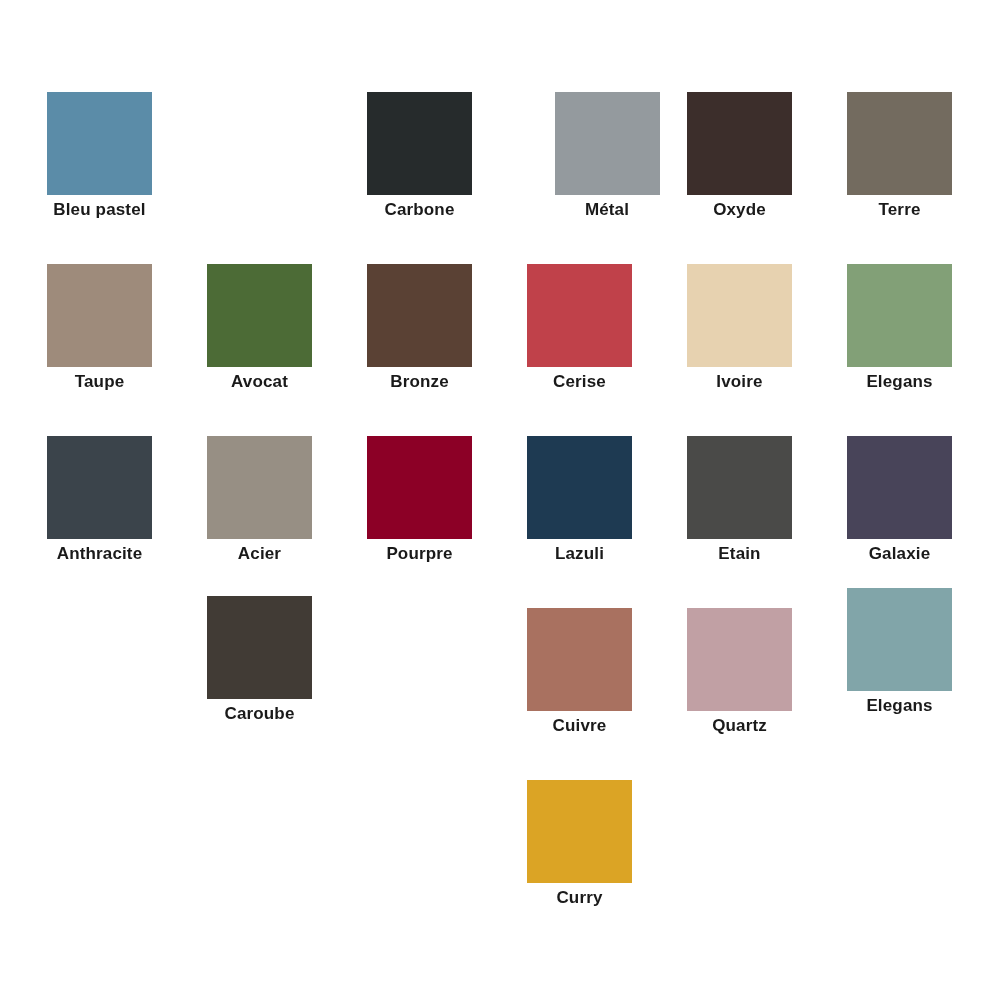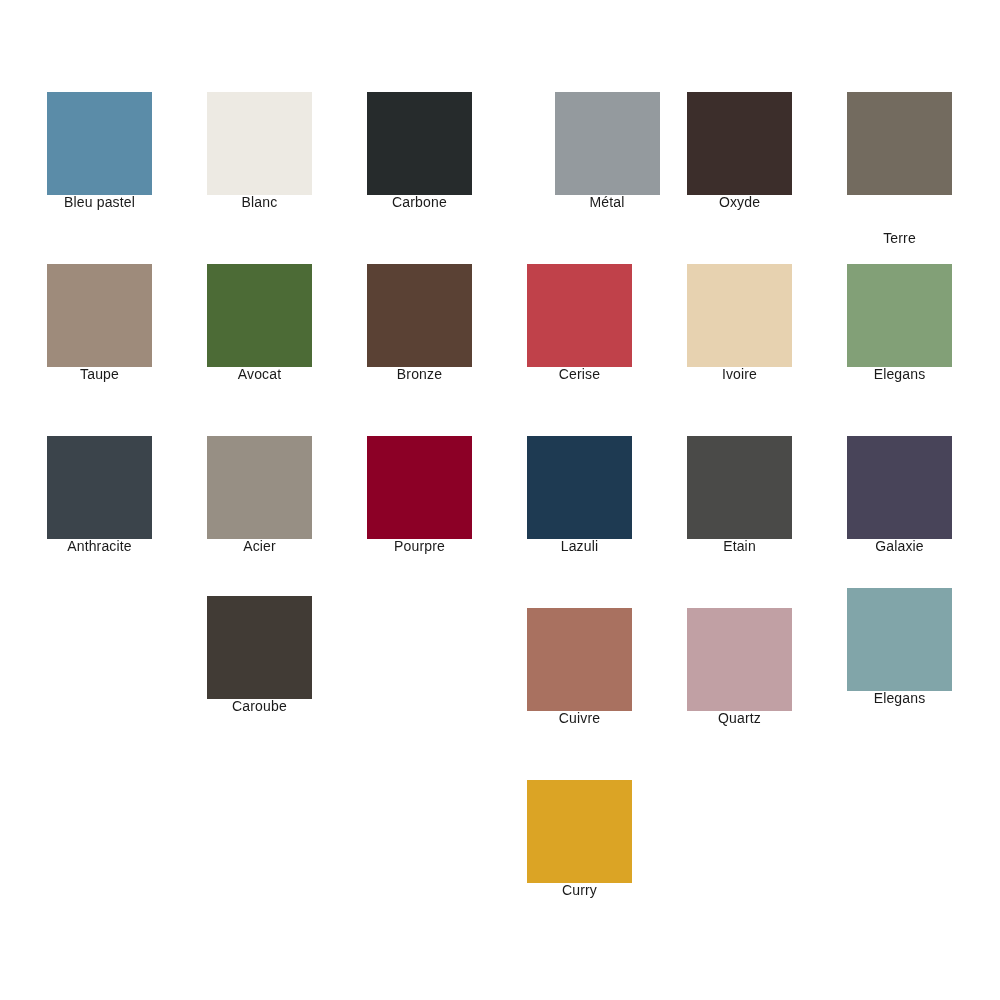--- a/index.html
+++ b/index.html
@@ -33,55 +33,52 @@
     align-items: center;
   }
 
   .swatch-chip {
     width: 105px;
     height: 103px;
     display: block;
   }
 
   .swatch-label {
+    margin-top: 8px;
     font-family: "Liberation Sans", sans-serif;
-    font-size: 14px;
-    font-weight: 400;
+    font-size: 17px;
+    font-weight: 700;
     color: #1a1a1a;
     line-height: 14px;
     text-align: center;
     white-space: nowrap;
     letter-spacing: 0.15px;
   }
 </style>
 </head>
 <body style="background: rgb(255, 255, 255);">
 
 <div id="palette-grid">
     <div class="swatch-cell" style="left: 19.5px; top: 92px;">
       <div class="swatch-chip" title="Bleu pastel" style="background-color: rgb(91, 140, 168);"></div>
       <div class="swatch-label">Bleu pastel</div>
     </div>
-    <div class="swatch-cell" style="left: 179.5px; top: 92px;">
-      <div class="swatch-chip" title="Blanc" style="background-color: rgb(237, 234, 227);"></div>
-      <div class="swatch-label">Blanc</div>
-    </div>
     <div class="swatch-cell" style="left: 339.5px; top: 92px;">
       <div class="swatch-chip" title="Carbone" style="background-color: rgb(38, 43, 44);"></div>
       <div class="swatch-label">Carbone</div>
     </div>
     <div class="swatch-cell" style="left: 527px; top: 92px;">
       <div class="swatch-chip" title="Métal" style="background-color: rgb(148, 154, 158);"></div>
       <div class="swatch-label">Métal</div>
     </div>
     <div class="swatch-cell" style="left: 659.5px; top: 92px;">
       <div class="swatch-chip" title="Oxyde" style="background-color: rgb(60, 46, 43);"></div>
       <div class="swatch-label">Oxyde</div>
     </div>
-    <div class="swatch-cell" style="left: 819.5px; top: 92px; gap: 36px;">
+    <div class="swatch-cell" style="left: 819.5px; top: 92px;">
       <div class="swatch-chip" title="Terre" style="background-color: rgb(115, 107, 95);"></div>
       <div class="swatch-label">Terre</div>
     </div>
     <div class="swatch-cell" style="left: 19.5px; top: 264px;">
       <div class="swatch-chip" title="Taupe" style="background-color: rgb(158, 139, 123);"></div>
       <div class="swatch-label">Taupe</div>
     </div>
     <div class="swatch-cell" style="left: 179.5px; top: 264px;">
       <div class="swatch-chip" title="Avocat" style="background-color: rgb(76, 107, 54);"></div>
       <div class="swatch-label">Avocat</div>

